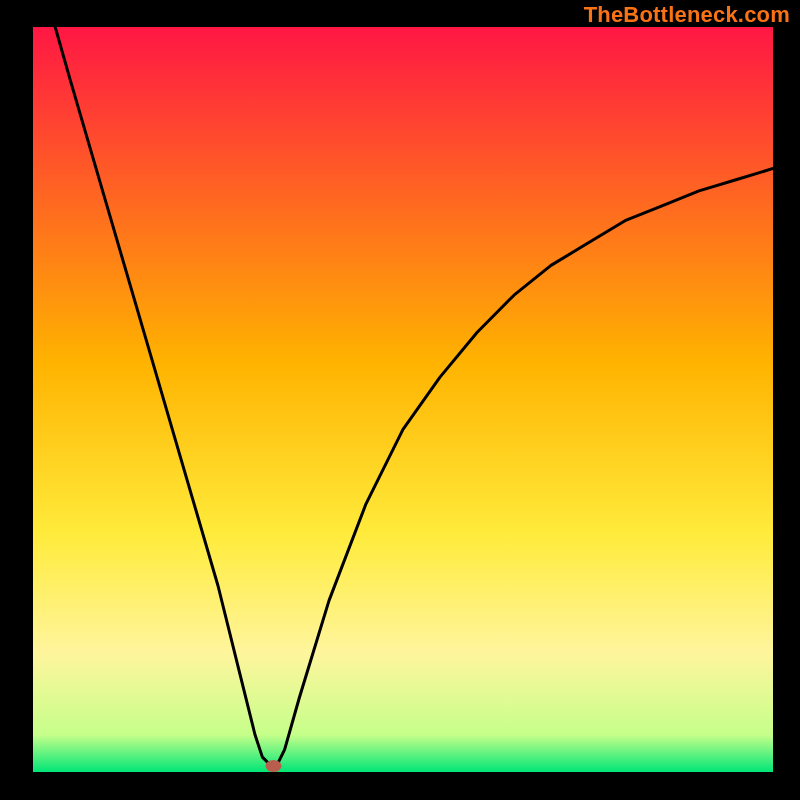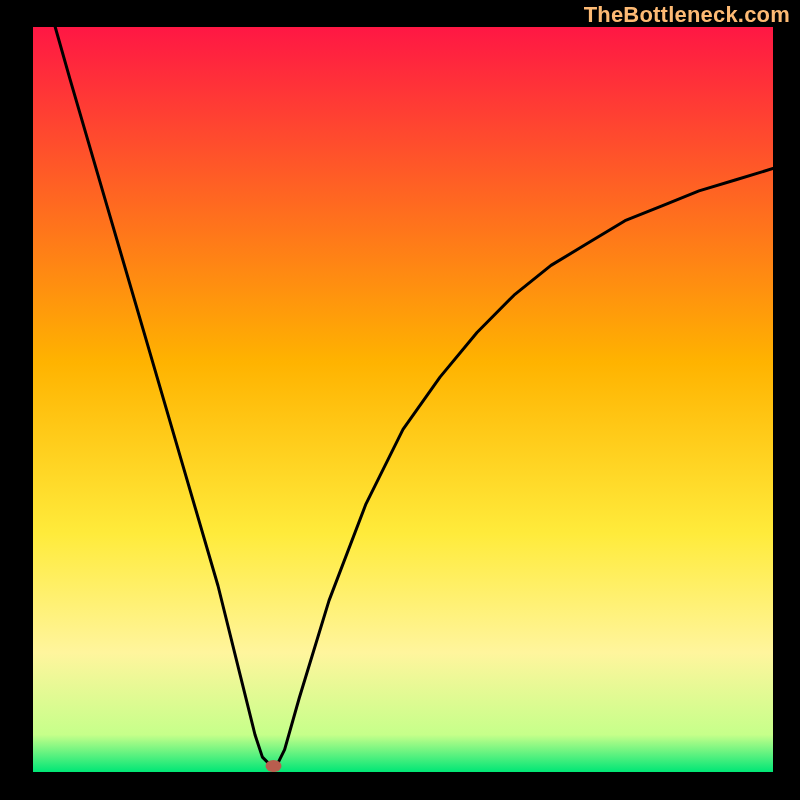--- a/index.html
+++ b/index.html
@@ -18,21 +18,21 @@
     position: relative;
   }
   .plot {
     position: absolute;
     box-sizing: border-box;
   }
   .watermark {
     position: absolute;
     top: 2px;
     right: 10px;
-    color: #fdba74;
+    color: #f97316;
     font-size: 22px;
     font-weight: 600;
     letter-spacing: 0.2px;
     user-select: none;
   }
   svg { display: block; }
 </style>
 </head>
 <body>
 

